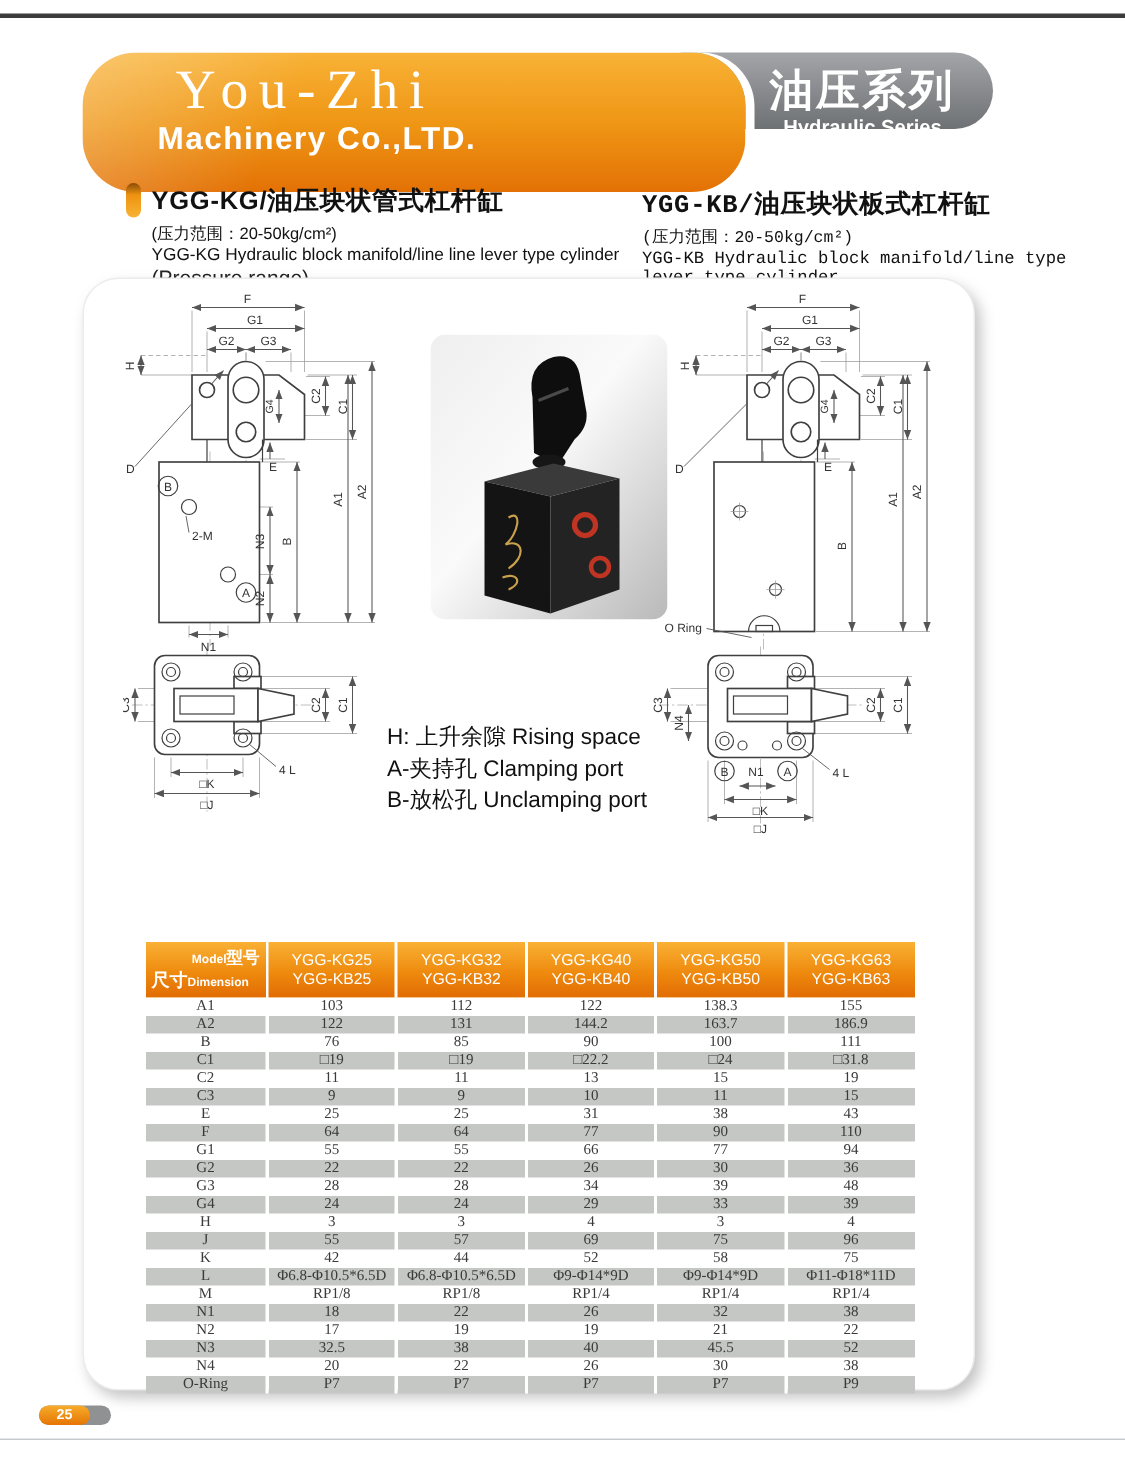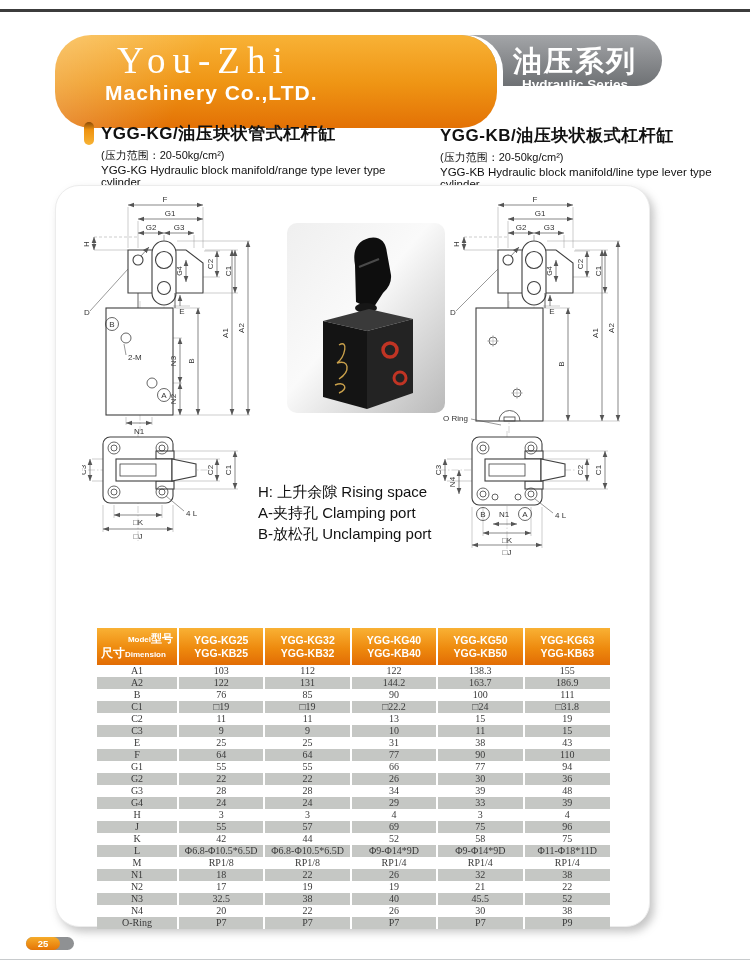--- a/index.html
+++ b/index.html
@@ -54,21 +54,21 @@
   
   .dimtable{position:absolute;left:97px;top:628px;width:513px;border-collapse:collapse;
             table-layout:fixed;}
   .dimtable th{background:linear-gradient(180deg,#f9b134 0%,#ee8a0e 55%,#e26c04 100%);
             color:#fff;height:37px;padding:0;vertical-align:middle;}
   .dimtable th.corner{width:80px;position:relative;}
   .c-model{position:absolute;top:3px;right:4px;font-size:8px;font-weight:bold;}
   .c-model b{font-size:11px;}
   .c-dim{position:absolute;bottom:3px;left:4px;font-size:8px;font-weight:bold;}
   .c-dim b{font-size:12px;}
-  .colhead div{font-size:10.5px;font-weight:bold;line-height:13px;}
+  .colhead div{font-size:10.5px;font-weight:normal;line-height:13px;}
   .dimtable td{height:12px;line-height:12px;padding:0;text-align:center;font-size:10px;
             color:#3a3a3a;font-family:"Liberation Serif",serif;white-space:nowrap;overflow:hidden;}
   .dimtable tr:nth-child(even) td{background:#c5c7c4;}
   .dimtable td + td,.dimtable th + th{border-left:2px solid #fff;}
 
   
   .pg-gray{position:absolute;left:26px;top:937px;width:48px;height:13px;border-radius:7px;
            background:#8f9193;}
   .pg-orange{position:absolute;left:26px;top:937px;width:34px;height:13px;border-radius:7px;
            background:linear-gradient(180deg,#f6ac2a,#e57505);color:#fff;font-size:9.5px;
@@ -90,25 +90,25 @@
     <div class="brand-title">You-Zhi</div>
     <div class="brand-sub">Machinery Co.,LTD.</div>
   </div>
 
   <section class="prod" style="left:84px;top:122px;width:335px;">
     <div class="prod-title-row">
       <span class="bullet"></span>
       <h2>YGG-KG/油压块状管式杠杆缸</h2>
     </div>
     <div class="pline cn">(压力范围：20-50kg/cm²)</div>
-    <div class="pline en">YGG-KG Hydraulic block manifold/range type lever type cylinder</div>
+    <div class="pline en">YGG-KG Hydraulic block manifold/line line lever type cylinder</div>
     <div class="pline pr">(Pressure range)</div>
   </section>
 
-  <section class="prod prod-right" style="left:440px;top:124px;width:310px;">
+  <section class="prod prod-right" style="left:428px;top:124px;width:310px;font-family:Liberation Mono, monospace;">
     <div class="prod-title-row">
       <h2>YGG-KB/油压块状板式杠杆缸</h2>
     </div>
     <div class="pline cn">(压力范围：20-50kg/cm²)</div>
     <div class="pline en">YGG-KB Hydraulic block manifold/line type lever type cylinder</div>
     <div class="pline pr">(Pressure range)</div>
   </section>
 
   <div class="card"></div>
 

